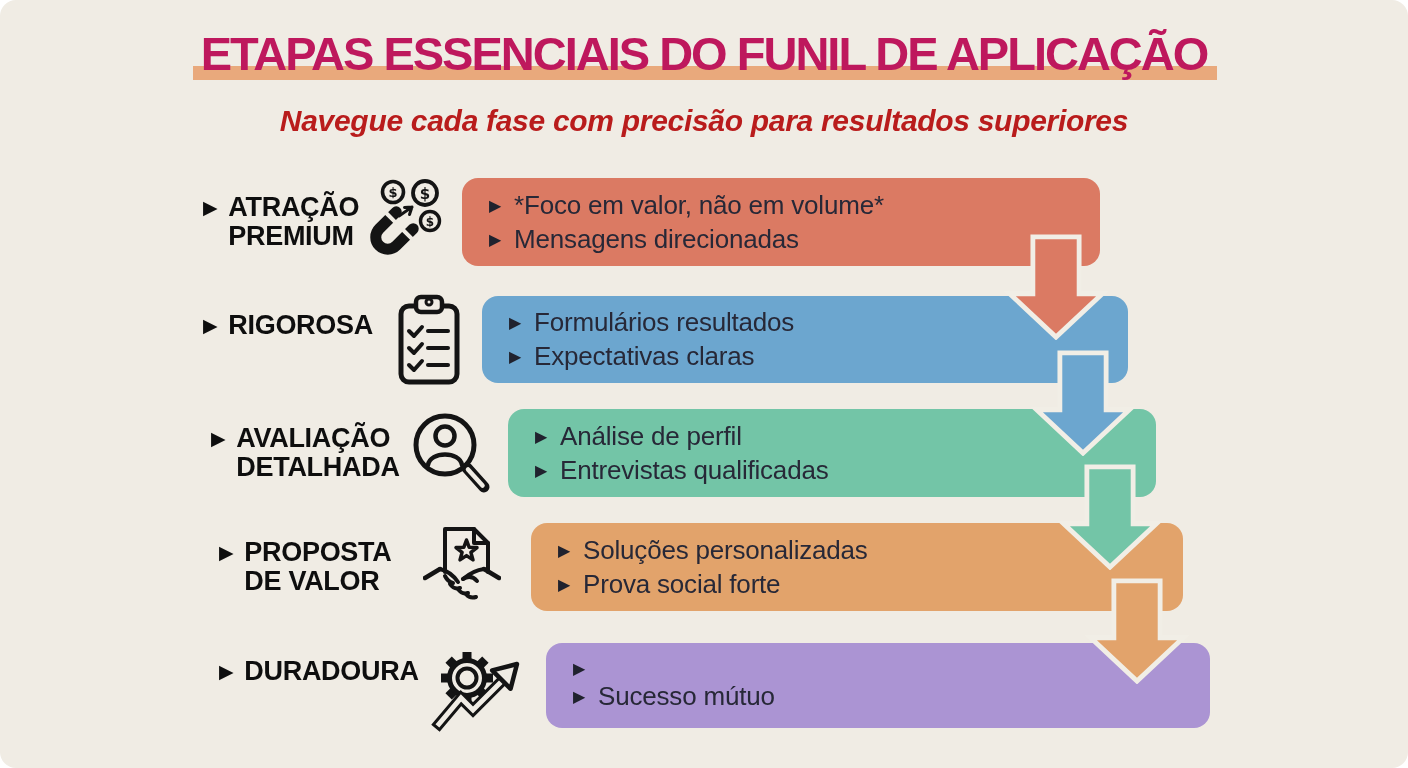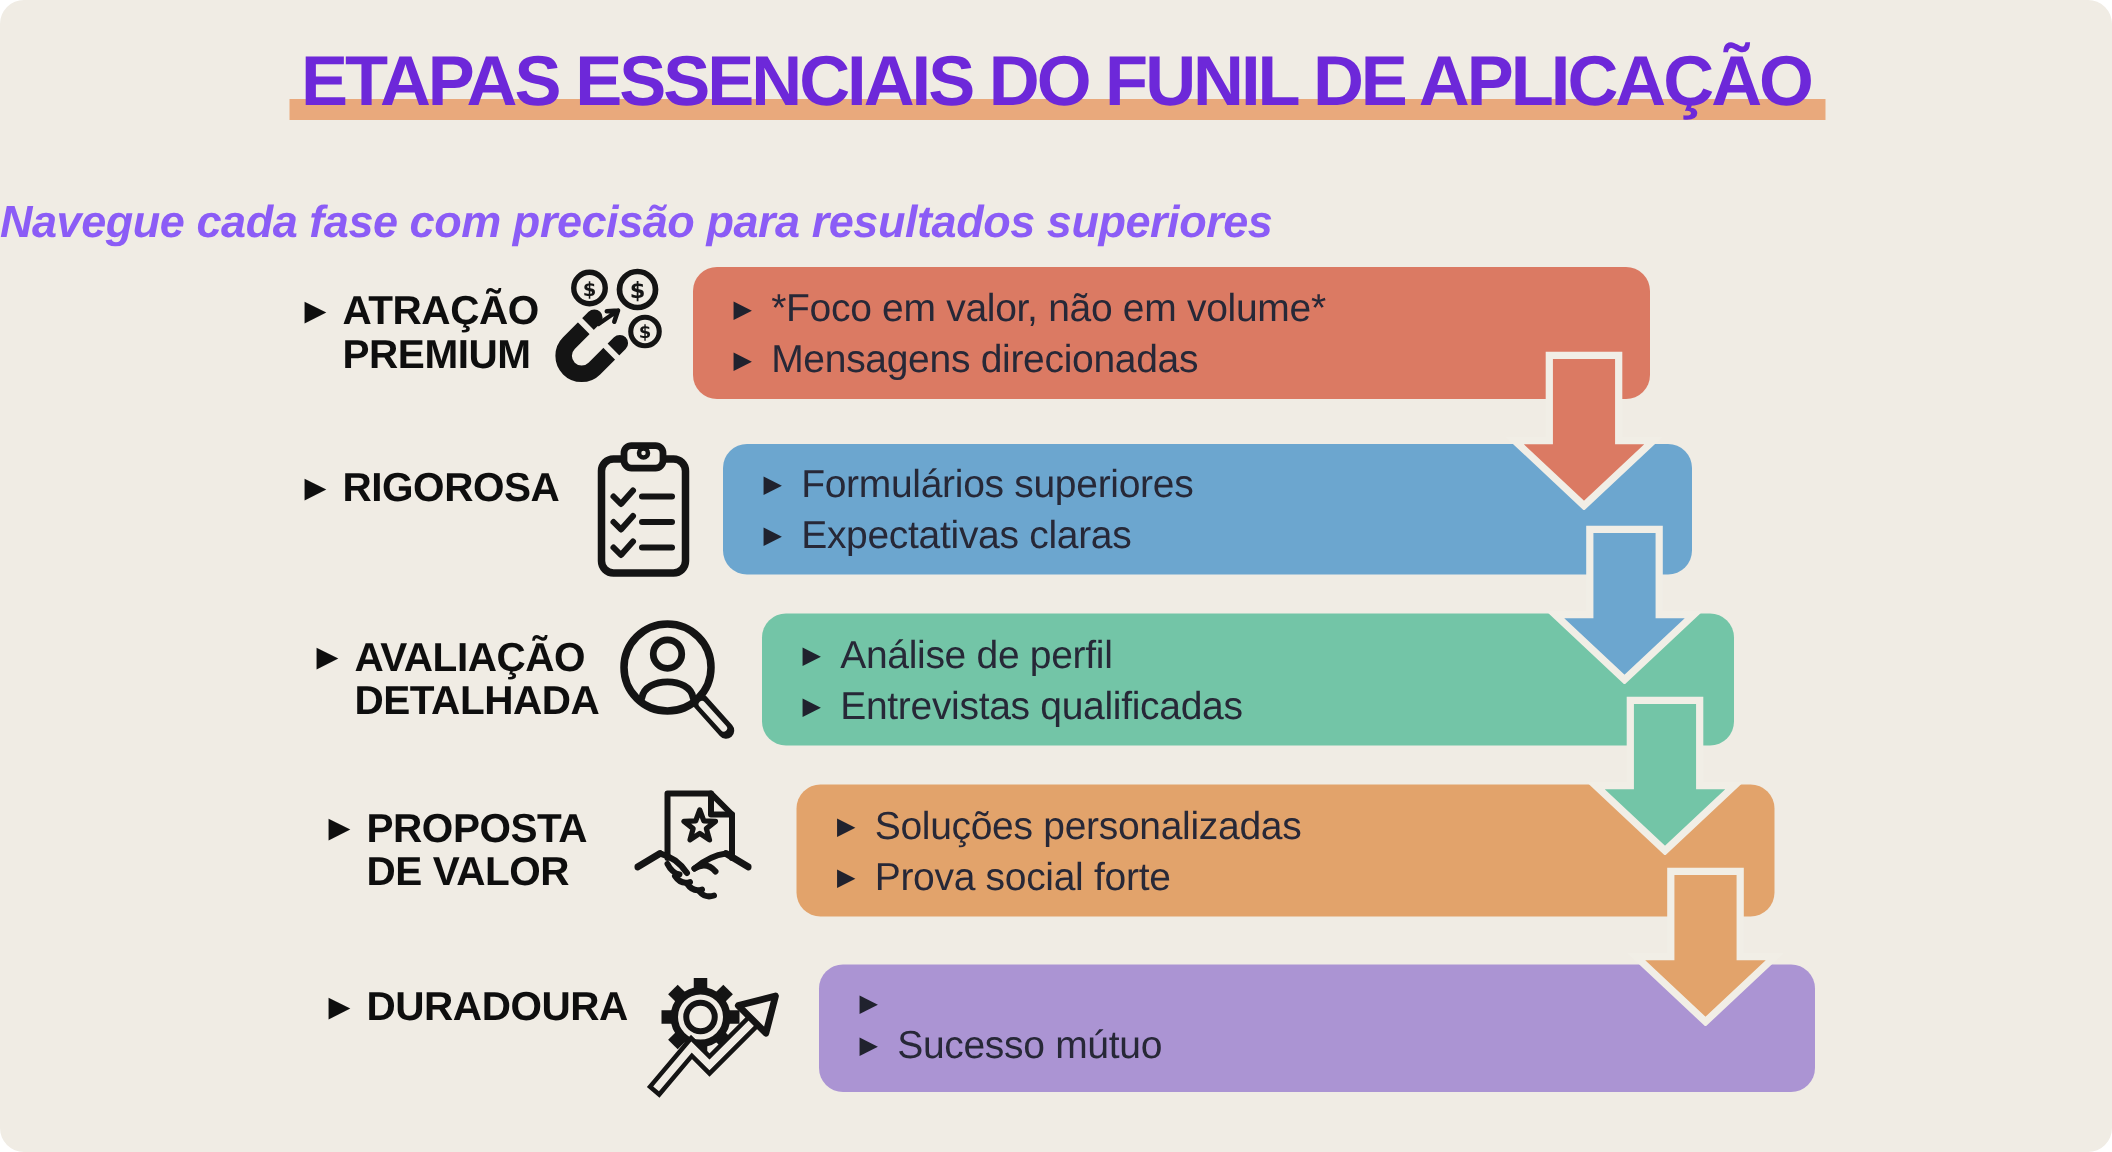--- a/index.html
+++ b/index.html
@@ -5,30 +5,30 @@
   html,body{margin:0;padding:0;background:#ffffff;}
   .canvas{
     position:relative;width:1408px;height:768px;background:#F0ECE4;
     overflow:hidden;border-radius:16px;
     font-family:"Liberation Sans",sans-serif;color:#111;
   }
   
   .title-wrap{position:absolute;top:26px;left:0;right:0;text-align:center;z-index:3;}
   .title-text{
     position:relative;display:inline-block;
-    font-weight:700;font-size:47px;letter-spacing:-2px;color:#6d28d9;
+    font-weight:700;font-size:47px;letter-spacing:-2px;color:#be185d;
     font-family:"Liberation Sans",sans-serif;
   }
   .title-text::after{
     content:"";position:absolute;left:-8px;right:-10px;bottom:1px;height:14px;
     background:#E9A97C;z-index:-1;
   }
   .subtitle{
-    position:absolute;top:104px;left:0;right:0;text-align:left;
-    font-style:italic;font-weight:600;font-size:30px;letter-spacing:-0.3px;color:#8b5cf6;z-index:3;margin-top:28px;
+    position:absolute;top:104px;left:0;right:0;text-align:center;
+    font-style:italic;font-weight:600;font-size:30px;letter-spacing:-0.3px;color:#b91c1c;z-index:3;
   }
   
   .stage-label{
     position:absolute;display:flex;gap:11px;align-items:flex-start;
     font-weight:700;font-size:27px;line-height:29px;letter-spacing:-0.3px;color:#0e0e0e;
   }
   .stage-label .tri{font-family:"DejaVu Sans",sans-serif;font-size:19px;line-height:29px;}
   .stage-label .lines span{display:block;}
   
   .stage-icon{position:absolute;}
@@ -110,21 +110,21 @@
       <line class="ic" x1="32" y1="37" x2="52" y2="37" stroke-width="4"></line>
       <polyline class="ic" points="13,54 18,59 26,50" stroke-width="4"></polyline>
       <line class="ic" x1="32" y1="54" x2="52" y2="54" stroke-width="4"></line>
       <polyline class="ic" points="13,71 18,76 26,67" stroke-width="4"></polyline>
       <line class="ic" x1="32" y1="71" x2="52" y2="71" stroke-width="4"></line>
     </svg>
   </div>
   <div class="stage-bar bar-1" style="left:482px;top:296px;width:646px;height:87px;">
     <div class="bar-item">
       <span class="tri">▶</span>
-      <span>Formulários superiores</span>
+      <span>Formulários resultados</span>
     </div>
     <div class="bar-item">
       <span class="tri">▶</span>
       <span>Expectativas claras</span>
     </div>
   </div>
 
   <div class="stage-label" style="left:211px;top:424px;">
     <span class="tri">▶</span>
     <span class="lines">

